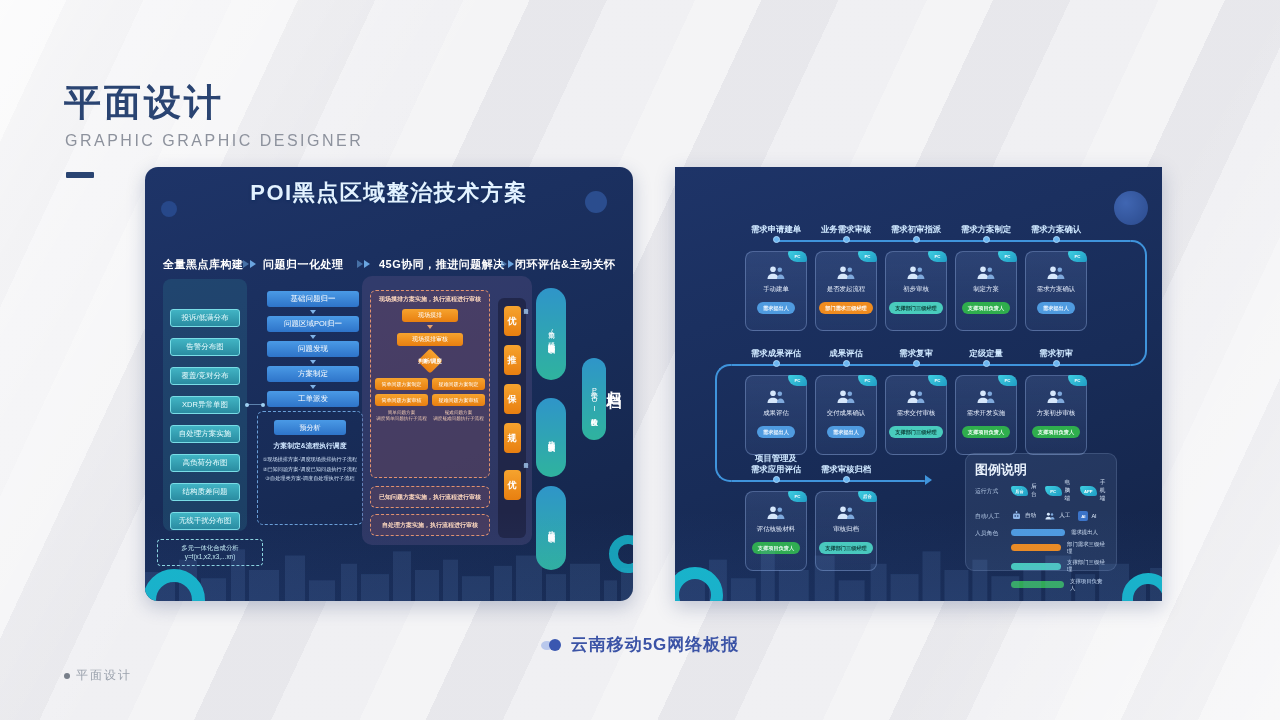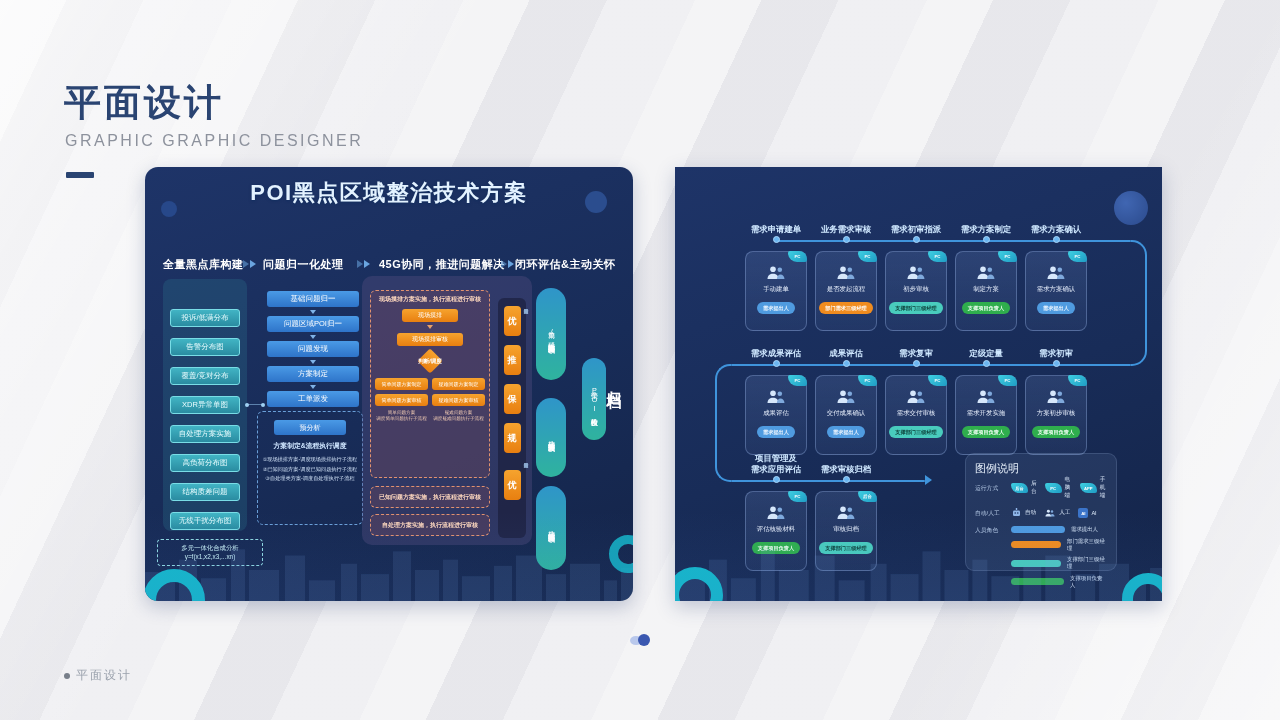--- a/index.html
+++ b/index.html
@@ -135,21 +135,21 @@
   .card-icon{margin-top:13px;line-height:0;}
   .fcard-title{margin-top:5px;font-size:6.4px;color:#e8f0fd;}
   .role-tag{margin-top:8px;font-size:5.2px;padding:2.5px 6px;border-radius:8px;font-weight:bold;white-space:nowrap;}
   .role-blue{background:#4f9be0;color:#f2f8ff}
   .role-orange{background:#f08c1f;color:#fff}
   .role-teal{background:#49ccbd;color:#0c3f38}
   .role-green{background:#2fae4d;color:#effff3}
   
   .legend{position:absolute;left:290px;top:286px;width:152px;height:118px;border-radius:9px;
           background:rgba(170,195,240,.10);border:1px solid rgba(170,195,240,.18);padding:7px 9px;box-sizing:border-box;}
-  .legend-title{font-size:11px;font-weight:normal;color:#e8f1fc;}
+  .legend-title{font-size:13px;font-weight:bold;color:#e8f1fc;}
   .legend-row{display:flex;align-items:center;gap:6px;margin-bottom:7px;}
   .legend-row.roles{align-items:flex-start;}
   .legend-label{font-size:5.8px;color:#b9cde9;width:30px;flex-shrink:0;}
   .legend-items{display:flex;align-items:center;gap:8px;flex-wrap:nowrap;}
   .legend-item{display:inline-flex;align-items:center;gap:3px;font-size:5.6px;color:#dce9fa;}
   .leaf-badge{min-width:13px;height:10px;padding:0 2px;background:linear-gradient(135deg,#3fd0e2,#1f9cc4);
           border-radius:2px 7px 2px 8px;font-size:4.2px;color:#fff;font-weight:bold;
           display:inline-flex;align-items:center;justify-content:center;}
   .ai-box{width:10px;height:10px;border-radius:2px;background:#3b74c9;color:#fff;font-size:4.4px;font-weight:bold;
           display:inline-flex;align-items:center;justify-content:center;}
@@ -582,17 +582,18 @@
   </svg>
   <div class="deco-circle teal-ring pr-ring1"></div>
   <div class="deco-circle teal-ring pr-ring2"></div>
 </div>
 
 <div class="footer">
   <span class="footer-dots">
     <span class="fd1"></span>
       <span class="fd2"></span>
   </span>
+  <span class="footer-text">云南移动5G网络板报</span>
 </div>
 <div class="watermark">
   <span class="wm-dot"></span>
   <span class="wm-text">平面设计</span>
 </div>
 
 </body></html>

